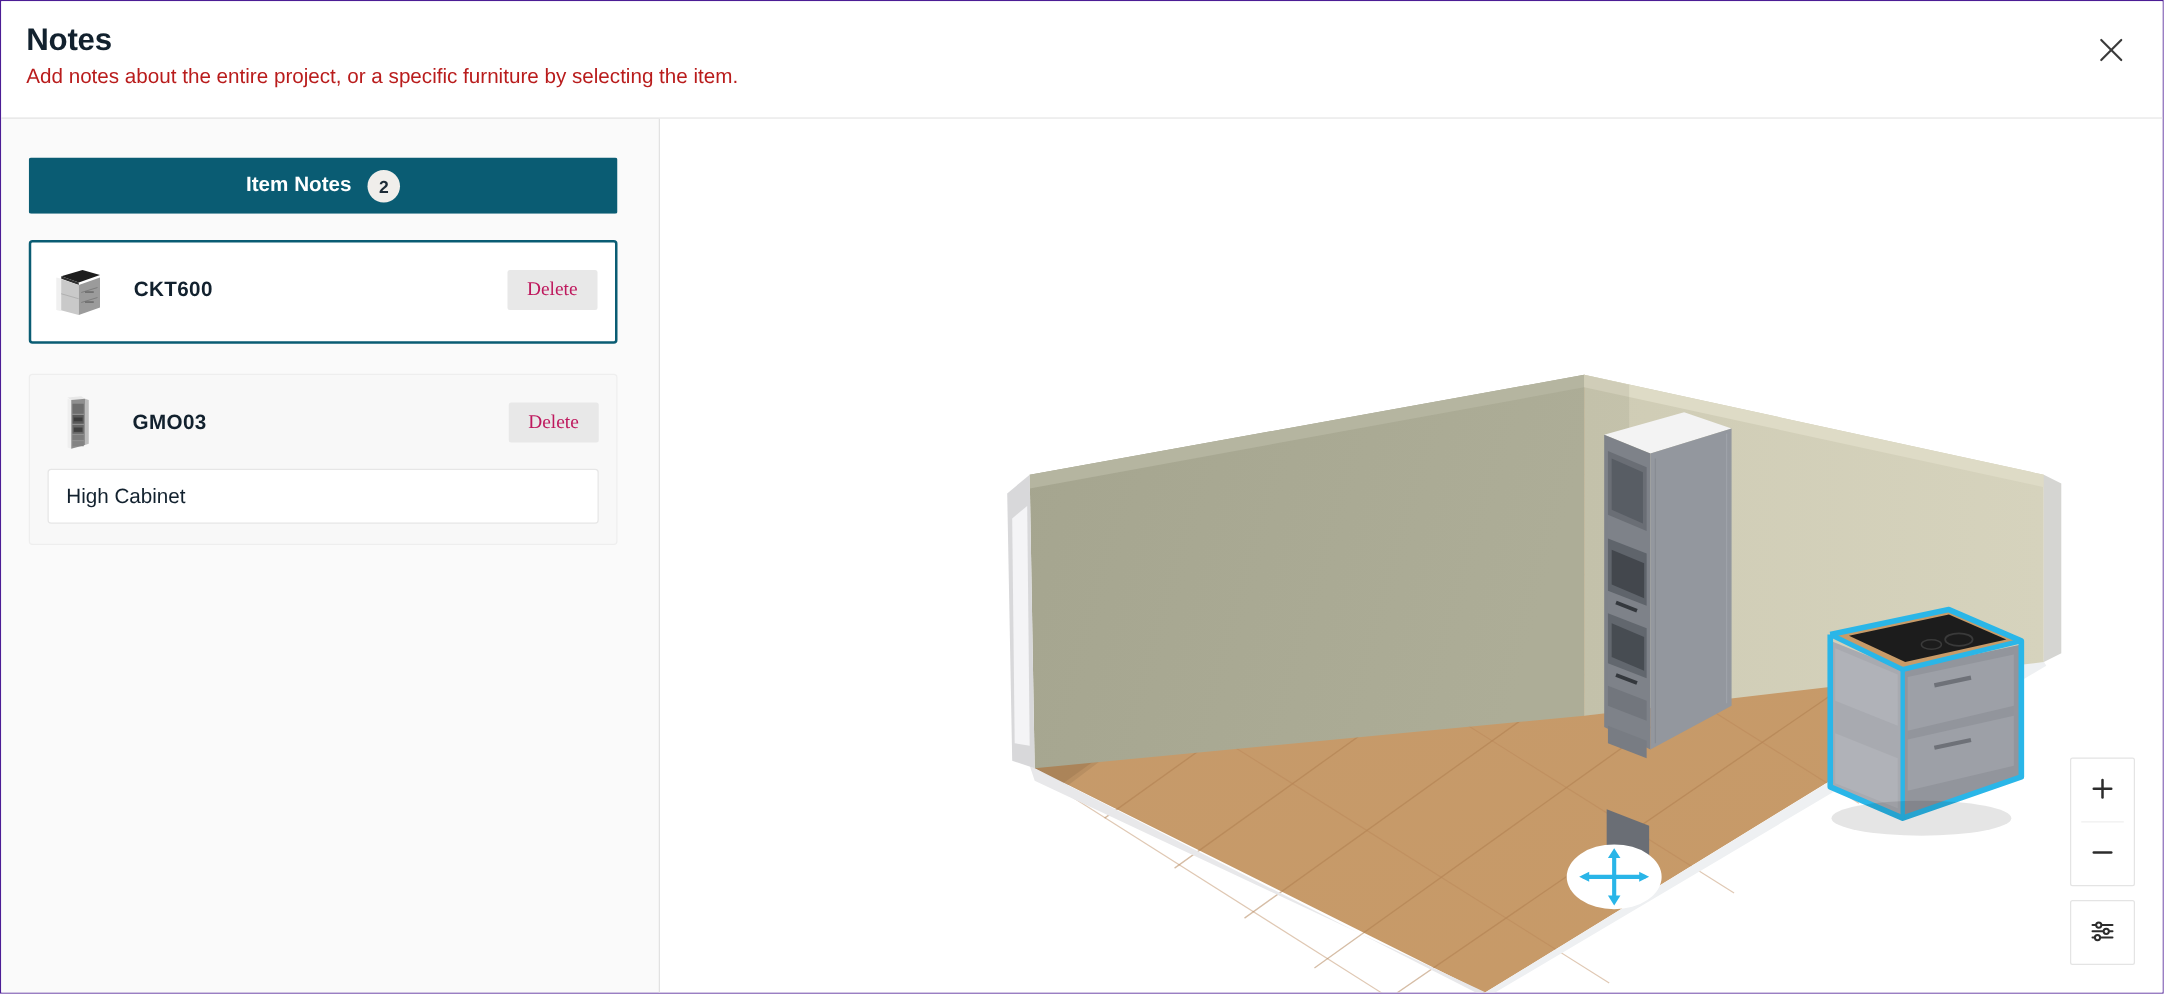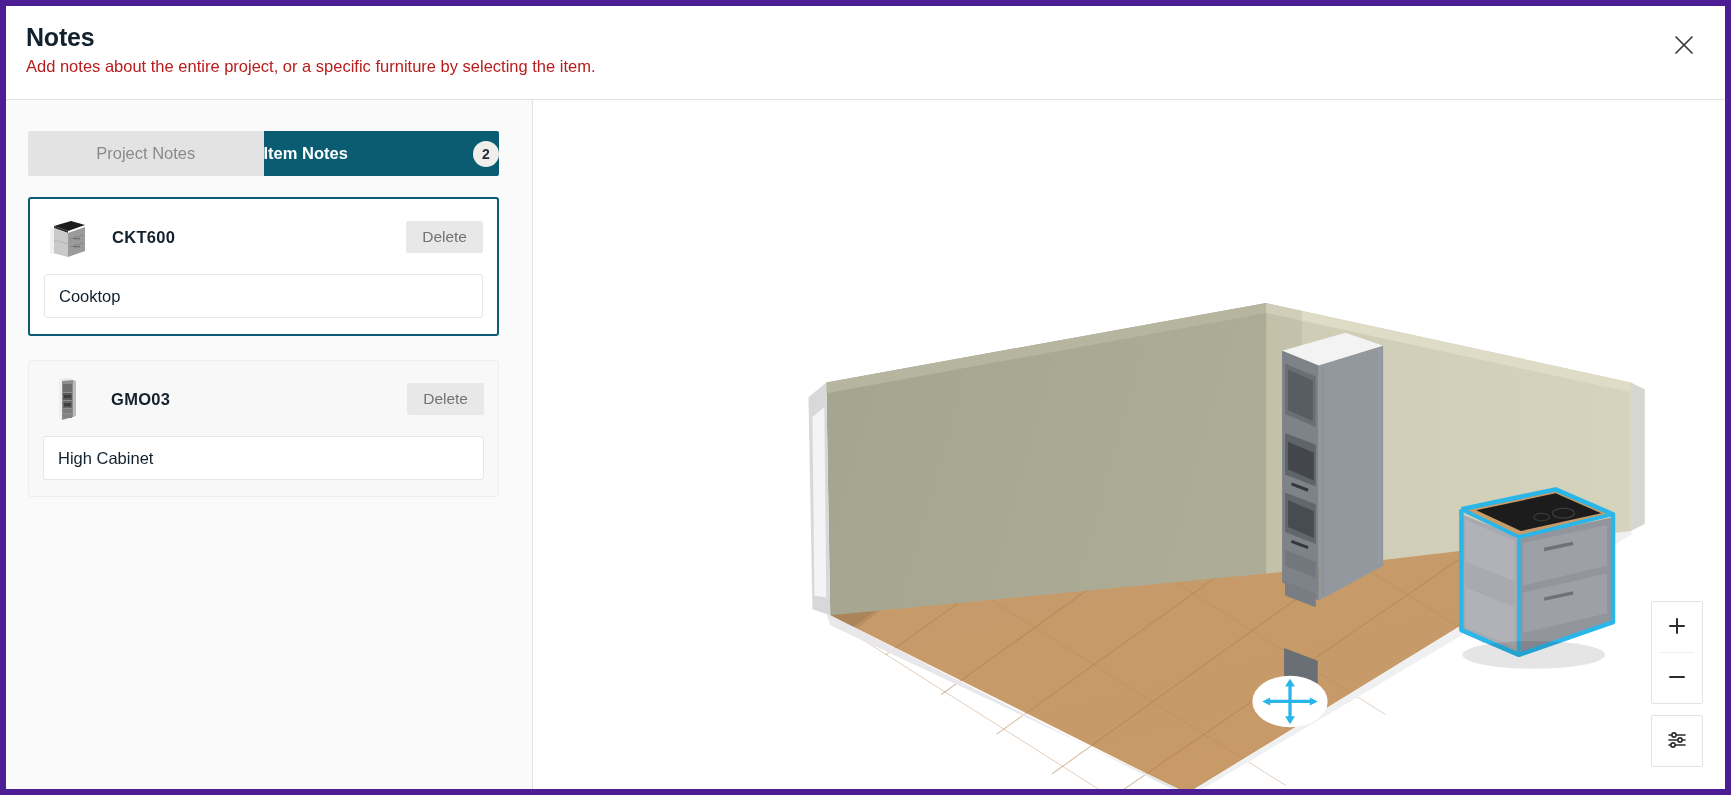--- a/index.html
+++ b/index.html
@@ -6,21 +6,21 @@
   html, body {
     width: 1731px; height: 795px;
     background: #ffffff;
     font-family: "Liberation Sans", sans-serif;
     overflow: hidden;
   }
   .app-window {
     position: relative;
     width: 1731px; height: 795px;
     background: #ffffff;
-    border: 6px solid #4c1d95;
+    border: 1px solid #4c1d95;
     display: flex; flex-direction: column;
   }
 
   
   .header {
     position: relative;
     height: 94px;
     flex: 0 0 94px;
     background: #ffffff;
     border-bottom: 1px solid #e2e2e2;
@@ -56,21 +56,21 @@
     display: flex; width: 471px; height: 45px;
     border-radius: 2px; overflow: hidden;
   }
   .tab {
     flex: 1 1 50%;
     display: flex; align-items: center; justify-content: center;
     font-size: 16.5px; cursor: pointer; user-select: none;
     border: none; font-family: inherit;
   }
   .tab.inactive { background: #e3e3e3; color: #8a8a8a; font-weight: normal; }
-  .tab.active { background: #0a5c73; color: #ffffff; font-weight: bold; justify-content: space-between; }
+  .tab.active { background: #0a5c73; color: #ffffff; font-weight: bold; }
   .tab-badge {
     margin-left: 13px;
     width: 26px; height: 26px; border-radius: 50%;
     background: #f0eeeb; color: #1d2b36;
     font-size: 14px; font-weight: bold;
     display: flex; align-items: center; justify-content: center;
   }
 
   
   .note-list { margin-top: 21px; display: flex; flex-direction: column; gap: 24px; }
@@ -89,22 +89,22 @@
     position: relative;
     display: flex; align-items: center; justify-content: center;
   }
   .item-code {
     margin-left: 22px;
     font-size: 16.5px; font-weight: bold; color: #12212e; letter-spacing: .3px;
   }
   .delete-btn {
     margin-left: auto;
     background: #e8e8e8; border: none;
-    color: #737373; font-size: 15.5px;
-    font-family: Liberation Sans, sans-serif;
+    color: #be185d; font-size: 15.5px;
+    font-family: Liberation Serif, serif;
     padding: 7px 16px; border-radius: 2px; cursor: pointer;
   }
   .note-input {
     margin-top: 12px;
     width: 100%; height: 44px;
     background: #ffffff; border: 1px solid #e6e6e6; border-radius: 3px;
     font-size: 16.5px; color: #12212e;
     font-family: inherit;
     padding: 0 14px;
     outline: none;
@@ -157,23 +157,20 @@
         </svg>
       </span>
     </button>
   </div>
 
   <div class="body-split">
 
     <div class="left-panel">
 
       <div class="tabs">
-        <button class="tab inactive">
-          <span>Project Notes</span>
-        </button>
         <button class="tab active">
           <span>Item Notes</span>
           <span class="tab-badge">2</span>
         </button>
       </div>
 
       <div class="note-list">
 
         <div class="note-card selected">
           <div class="note-head">
@@ -192,21 +189,20 @@
                 <line x1="25" y1="26" x2="38" y2="22" stroke="#7d7d7d" stroke-width="0.8"></line>
                 <line x1="25" y1="34" x2="38" y2="30" stroke="#7d7d7d" stroke-width="0.8"></line>
                 <rect x="28" y="25" width="7" height="1.3" fill="#6d6d6d"></rect>
                 <rect x="28" y="33" width="7" height="1.3" fill="#6d6d6d"></rect>
                 <line x1="9" y1="27" x2="23" y2="31" stroke="#b0b0b0" stroke-width="0.8"></line>
               </svg>
             </div>
             <div class="item-code">CKT600</div>
             <button class="delete-btn">Delete</button>
           </div>
-          <input class="note-input" type="text" value="Cooktop" style="">
         </div>
 
         <div class="note-card unselected">
           <div class="note-head">
             <div class="thumb">
               <svg width="44" height="48" viewBox="0 0 44 48">
                 <polygon points="15,4 26,3 29,5 18,6" fill="#e8e8e8"></polygon>
                 <polygon points="15,5 18,6 18,45 15,44" fill="#efefef"></polygon>
                 <polygon points="18,6 29,5 29,42 18,45" fill="#8f8f8f"></polygon>
                 <rect x="19" y="9" width="9" height="8" fill="#6e6e6e"></rect>

